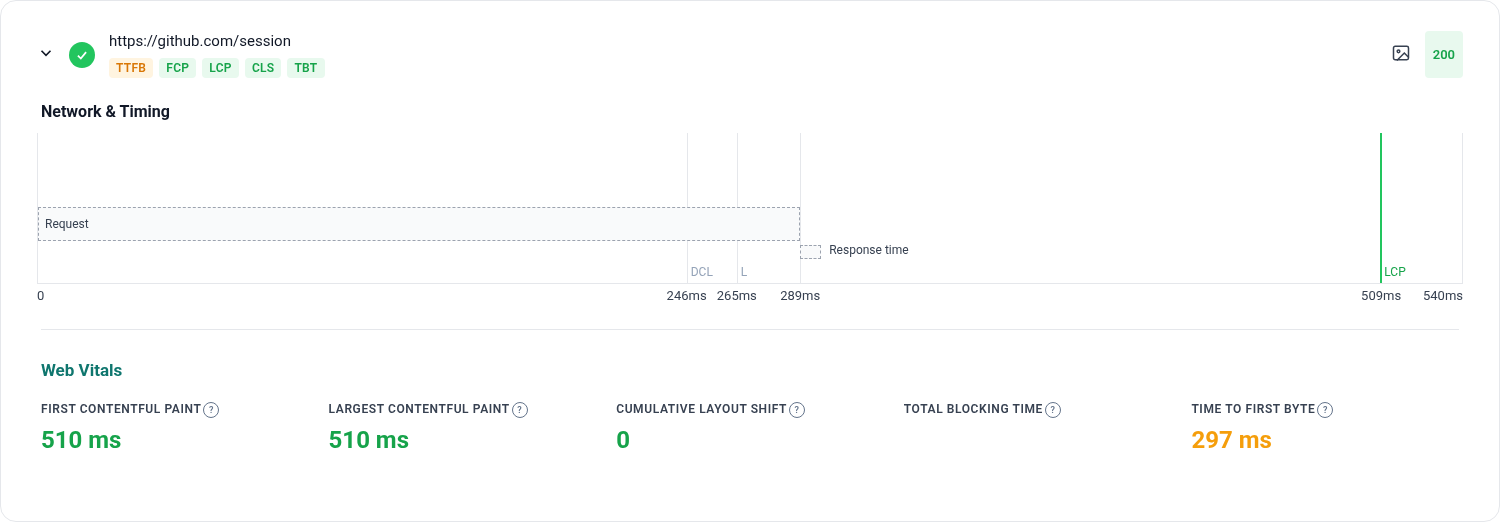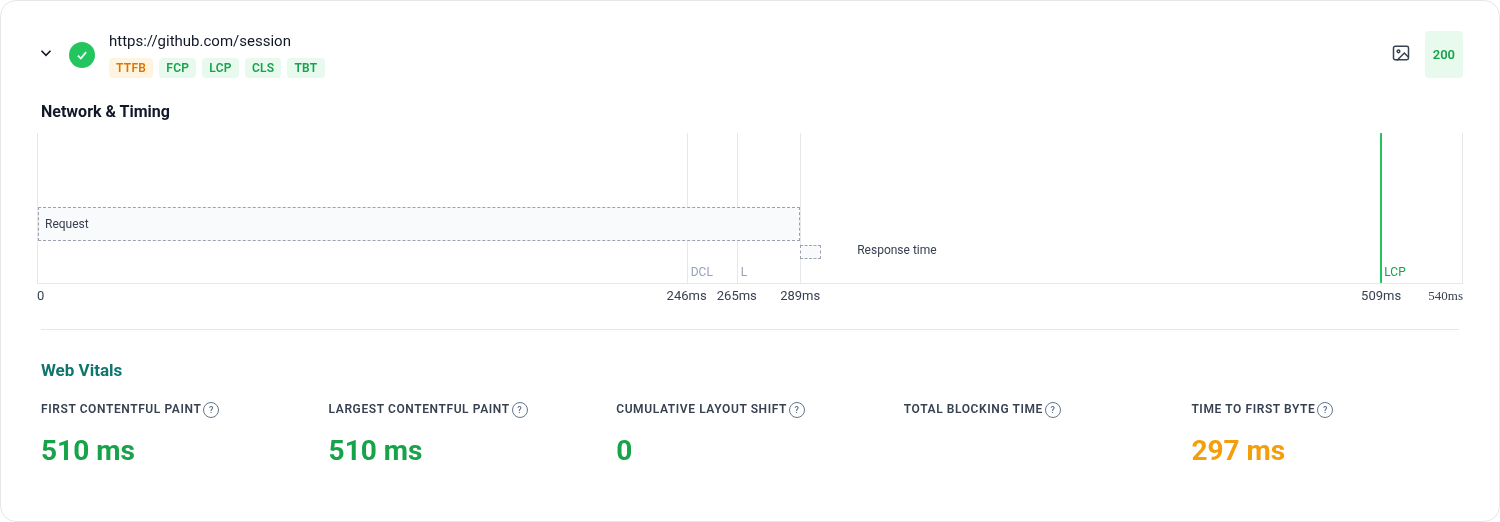--- a/index.html
+++ b/index.html
@@ -27,32 +27,32 @@
   .badge.green{background:var(--badge-bg-green);color:var(--green-dark);}
   .right-head{display:flex;align-items:center;gap:14px;}
   .img-icon{width:20px;height:20px;stroke:#374151;stroke-width:1.8;fill:none;}
   .http-code{background:var(--badge-bg-green);color:var(--green-dark);font-size:13px;font-weight:600;padding:16px 8px;border-radius:4px;}
   .section-title{font-size:16px;font-weight:700;color:#111827;padding:24px 40px 10px 40px;}
   .timeline-wrap{position:relative;margin:2px 36px 0 36px;height:170px;}
   .timeline-chart{position:relative;height:150px;border-left:1px solid var(--border);border-right:1px solid var(--border);border-bottom:1px solid var(--border);}
   .vline{position:absolute;top:0;bottom:0;width:1px;background:var(--border);}
   .req-bar{position:absolute;left:0;height:20px;border:1px dashed #9ca3af;background:#f9fafb;box-sizing:border-box;display:flex;align-items:center;padding:16px 6px;font-size:12px;color:#374151;}
   .resp-bar{position:absolute;height:14px;border:1px dashed #9ca3af;background:#f9fafb;box-sizing:border-box;}
-  .resp-label{position:absolute;font-size:12px;color:#374151;margin-left:28px;}
+  .resp-label{position:absolute;font-size:12px;color:#374151;}
   .lcp-line{position:absolute;top:0;bottom:0;width:2px;background:var(--green);}
   .marker-label{position:absolute;bottom:4px;font-size:12px;color:var(--blue-muted);}
   .marker-label.green{color:var(--green-dark);}
   .axis{position:relative;height:22px;}
   .axis span{position:absolute;top:4px;font-size:13px;color:#374151;transform:translateX(-50%);}
   .divider{height:1px;background:var(--border);margin:26px 40px 0 40px;}
   .vitals-title{font-size:17px;font-weight:700;color:#0f766e;padding:30px 40px 4px 40px;}
   .vitals-grid{display:grid;grid-template-columns:repeat(5,1fr);gap:20px;padding:18px 40px 0 40px;}
   .vital-label{font-size:12px;font-weight:600;letter-spacing:0.6px;color:#374151;display:flex;align-items:flex-start;gap:2px;}
   .help{width:14px;height:14px;border:1.2px solid #64748b;border-radius:50%;display:inline-flex;align-items:center;justify-content:center;font-size:9px;color:#64748b;}
-  .vital-value{font-size:28px;font-weight:700;margin-top:16px;}
+  .vital-value{font-size:24px;font-weight:700;margin-top:8px;}
   .val-green{color:var(--green-dark);}
   .val-orange{color:var(--orange);}
 </style>
 </head>
 <body>
 
 <div class="card">
 
   <div class="header">
     <span>
@@ -101,21 +101,21 @@
         <div class="marker-label" style="left: calc(45.5556% + 4px);">DCL</div>
         <div class="marker-label" style="left: calc(49.0741% + 4px);">L</div>
         <div class="marker-label green" style="left: calc(94.2593% + 4px);">LCP</div>
       </div>
     <div class="axis">
         <span style="left: 0px; transform: none;">0</span>
         <span style="left: 45.5556%;">246ms</span>
         <span style="left: 49.0741%;">265ms</span>
         <span style="left: 53.5185%;">289ms</span>
         <span style="left: 94.2593%;">509ms</span>
-        <span style="right: 0px; left: auto; transform: none; font-family: Liberation Serif, serif;">540ms</span>
+        <span style="right: 0px; left: auto; transform: none;">540ms</span>
       </div>
   </div>
 
   <div class="divider"></div>
 
   <div class="vitals-title">Web Vitals</div>
   <div class="vitals-grid">
       <div>
         <div class="vital-label">
           <span>FIRST CONTENTFUL PAINT</span>

